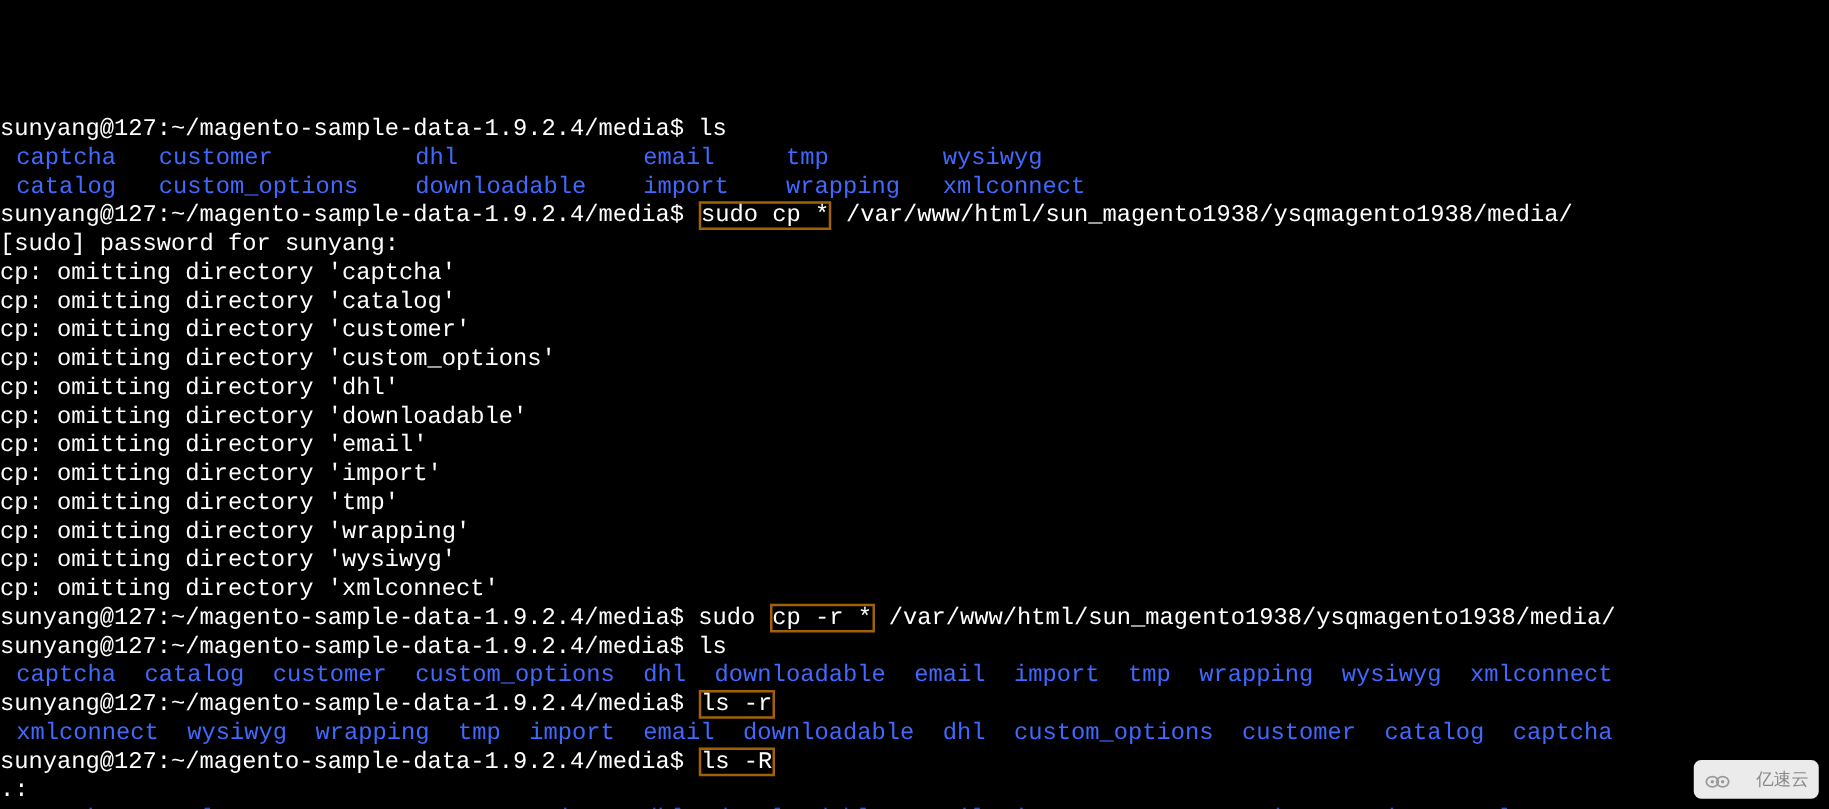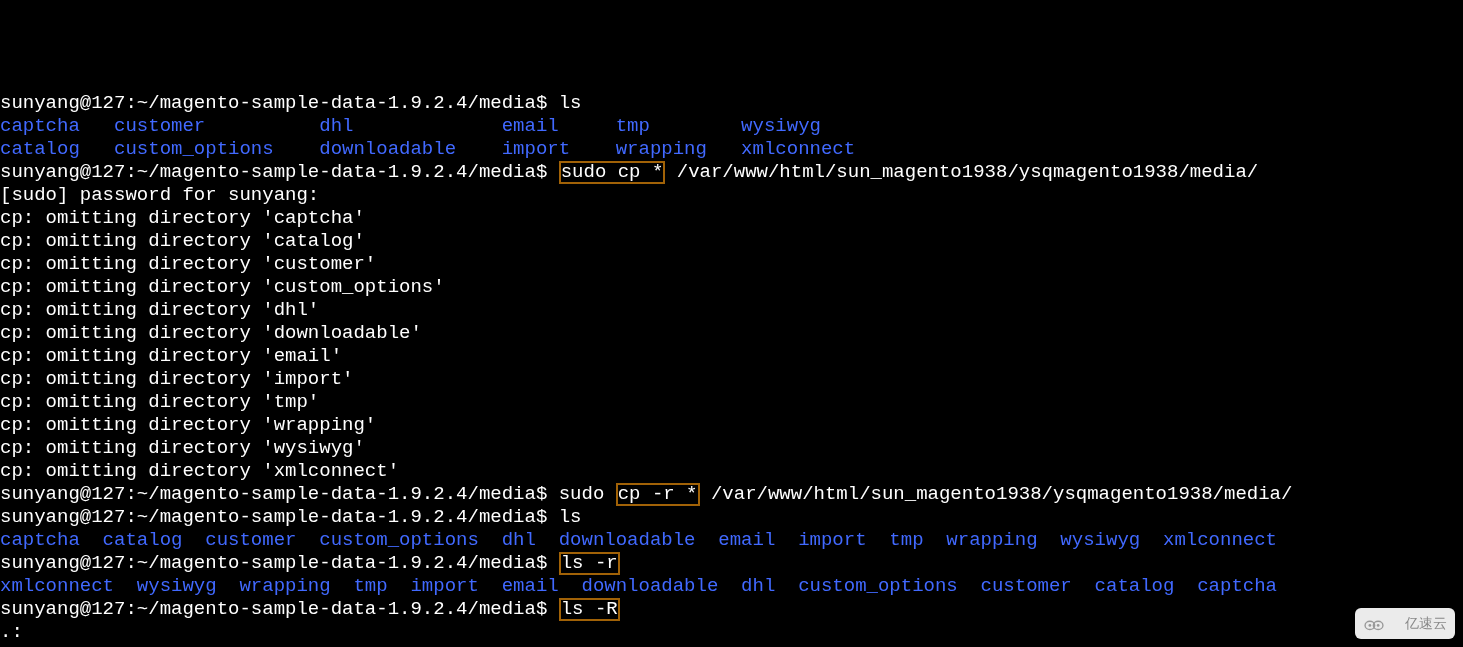--- a/index.html
+++ b/index.html
@@ -10,21 +10,21 @@
       line-height: 23px;
       color: #fff;
       white-space: pre;
       overflow-x: hidden;
       width: 1463px;
       height: 647px;
       position: relative;
     }
     .line { display: block; }
     .white { color: #ffffff; }
-    .blue { color: #4169ff; }
+    .blue { color: #4169ff; margin-left: 13px; }
     .highlight {
       border: 2px solid #a16207;
       display: inline-block;
       margin: -2px 0;
       line-height: 19px;
     }
     .watermark {
       position: absolute;
       bottom: 8px;
       right: 8px;

